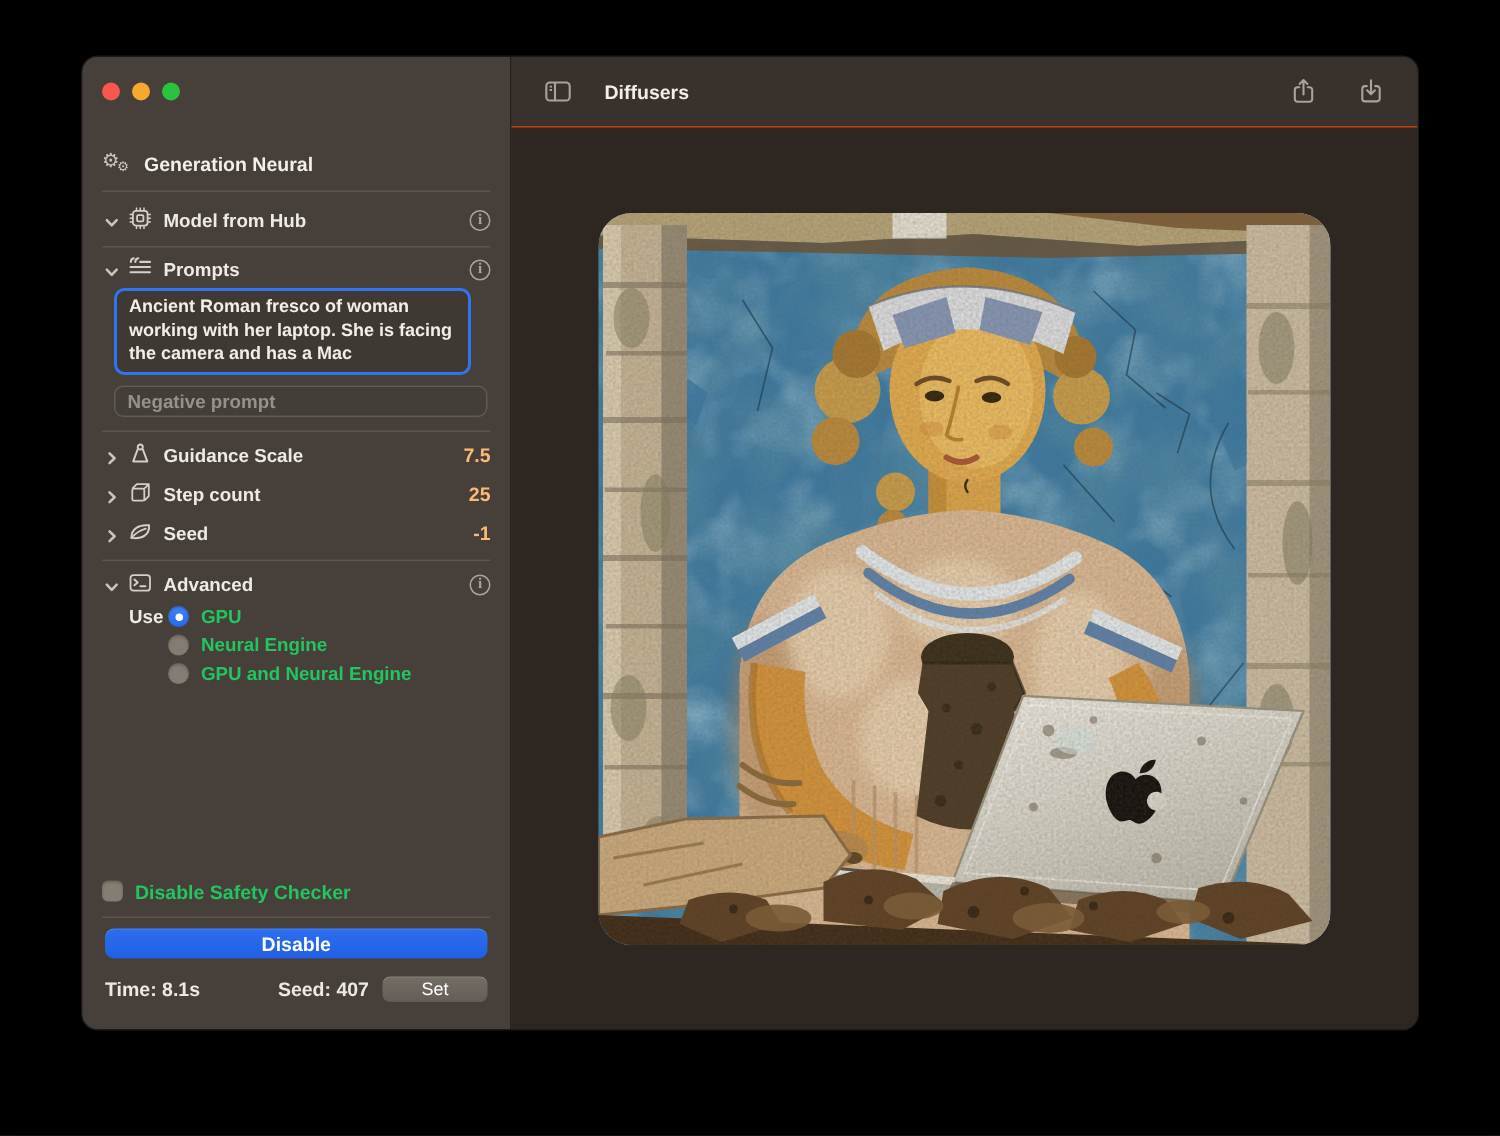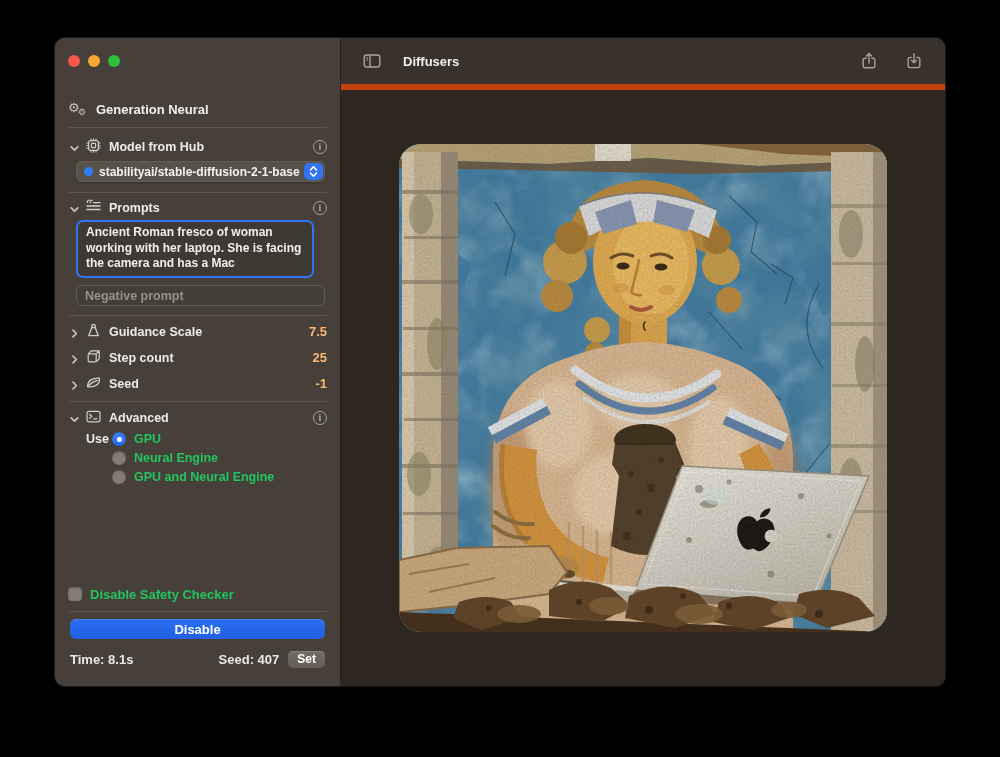--- a/index.html
+++ b/index.html
@@ -68,26 +68,26 @@
   .rlbl{font-size:12.5px;font-weight:700;color:#22c55e}
   .cbrow{display:flex;align-items:center;height:18px;flex:none}
   .checkbox{width:14px;height:14px;border-radius:4px;background:#847d74;box-shadow:inset 0 1px 2px rgba(0,0,0,.25);margin-right:8px;flex:none}
   .genbtn{
     margin:7px 2px 0 2px;height:20px;border-radius:6px;background:linear-gradient(#2c6ff0,#215fe4);
     color:#fff;font-size:13px;font-weight:700;display:flex;align-items:center;justify-content:center;flex:none;
     box-shadow:inset 0 .5px 0 rgba(255,255,255,.25);
   }
   .status{display:flex;align-items:center;margin:11px 2px 0 2px;height:18px;font-size:13px;font-weight:700;color:#ece9e4;flex:none}
   .status .right{margin-left:auto;display:flex;align-items:center;gap:9px}
-  .setbtn{height:17px;padding:0 9px;border-radius:5px;background:linear-gradient(#746d65,#645d55);
-    box-shadow:inset 0 .5px 0 rgba(255,255,255,.28);display:flex;align-items:center;font-size:12px;font-weight:700;color:#fff}
+  .setbtn{height:17px;padding:0 26px;border-radius:5px;background:linear-gradient(#746d65,#645d55);
+    box-shadow:inset 0 .5px 0 rgba(255,255,255,.28);display:flex;align-items:center;font-size:12px;font-weight:400;color:#fff}
   
   .content{flex:1;display:flex;flex-direction:column;background:#2e2620;min-width:0}
   .titlebar{
-    height:46px;flex:none;background:#39312b;border-bottom:6px solid #c2410c;
+    height:46px;flex:none;background:#39312b;border-bottom:1px solid #c2410c;
     display:flex;align-items:center;padding:0 21px;color:#a9a39b;
   }
   .tbicon{width:20px;height:20px;color:#a9a39b}
   .tbicon svg{display:block;width:100%;height:100%}
   .titlebar .apptitle{margin-left:21px;font-size:13px;font-weight:700;color:#f2efeb}
   .titlebar .spacer{flex:1}
   .titlebar .actions{display:flex;gap:25px}
   .canvas{flex:1;display:flex;align-items:center;justify-content:center}
   .genimage{width:488px;height:488px;border-radius:22px;overflow:hidden;flex:none;background:#3b79a2}
   .genimage svg{display:block}
@@ -127,29 +127,20 @@
             <rect x="6.4" y="6.4" width="4.2" height="4.2" rx=".8"></rect>
           <path d="M6 1.4v2M8.5 1.4v2M11 1.4v2M6 13.6v2M8.5 13.6v2M11 13.6v2M1.4 6h2M1.4 8.5h2M1.4 11h2M13.6 6h2M13.6 8.5h2M13.6 11h2" stroke-width="1"></path>
         </svg>
       </span>
       <span class="lbl">Model from Hub</span>
       <span class="info">
           <span>i</span>
         </span>
     </div>
 
-    <div class="popup">
-      <span class="bluedot"></span>
-      <span class="ptext">stabilityai/stable-diffusion-2-1-base</span>
-      <span class="pctl">
-        <svg width="9" height="13" viewBox="0 0 9 13">
-            <path d="M1.5 5 L4.5 1.8 L7.5 5 M1.5 8 L4.5 11.2 L7.5 8" fill="none" stroke="#fff" stroke-width="1.6" stroke-linecap="round" stroke-linejoin="round"></path>
-          </svg>
-      </span>
-    </div>
 
     <div class="hr" style="margin-top:10px"></div>
 
     <div class="row" style="margin-top:4px">
       <span class="chev">
         <svg width="11" height="11" viewBox="0 0 11 11">
             <path d="M2.2 3.8 L5.5 7.2 L8.8 3.8" fill="none" stroke="#cac4bc" stroke-width="1.7" stroke-linecap="round" stroke-linejoin="round"></path>
           </svg>
       </span>
       <span class="sicon">

